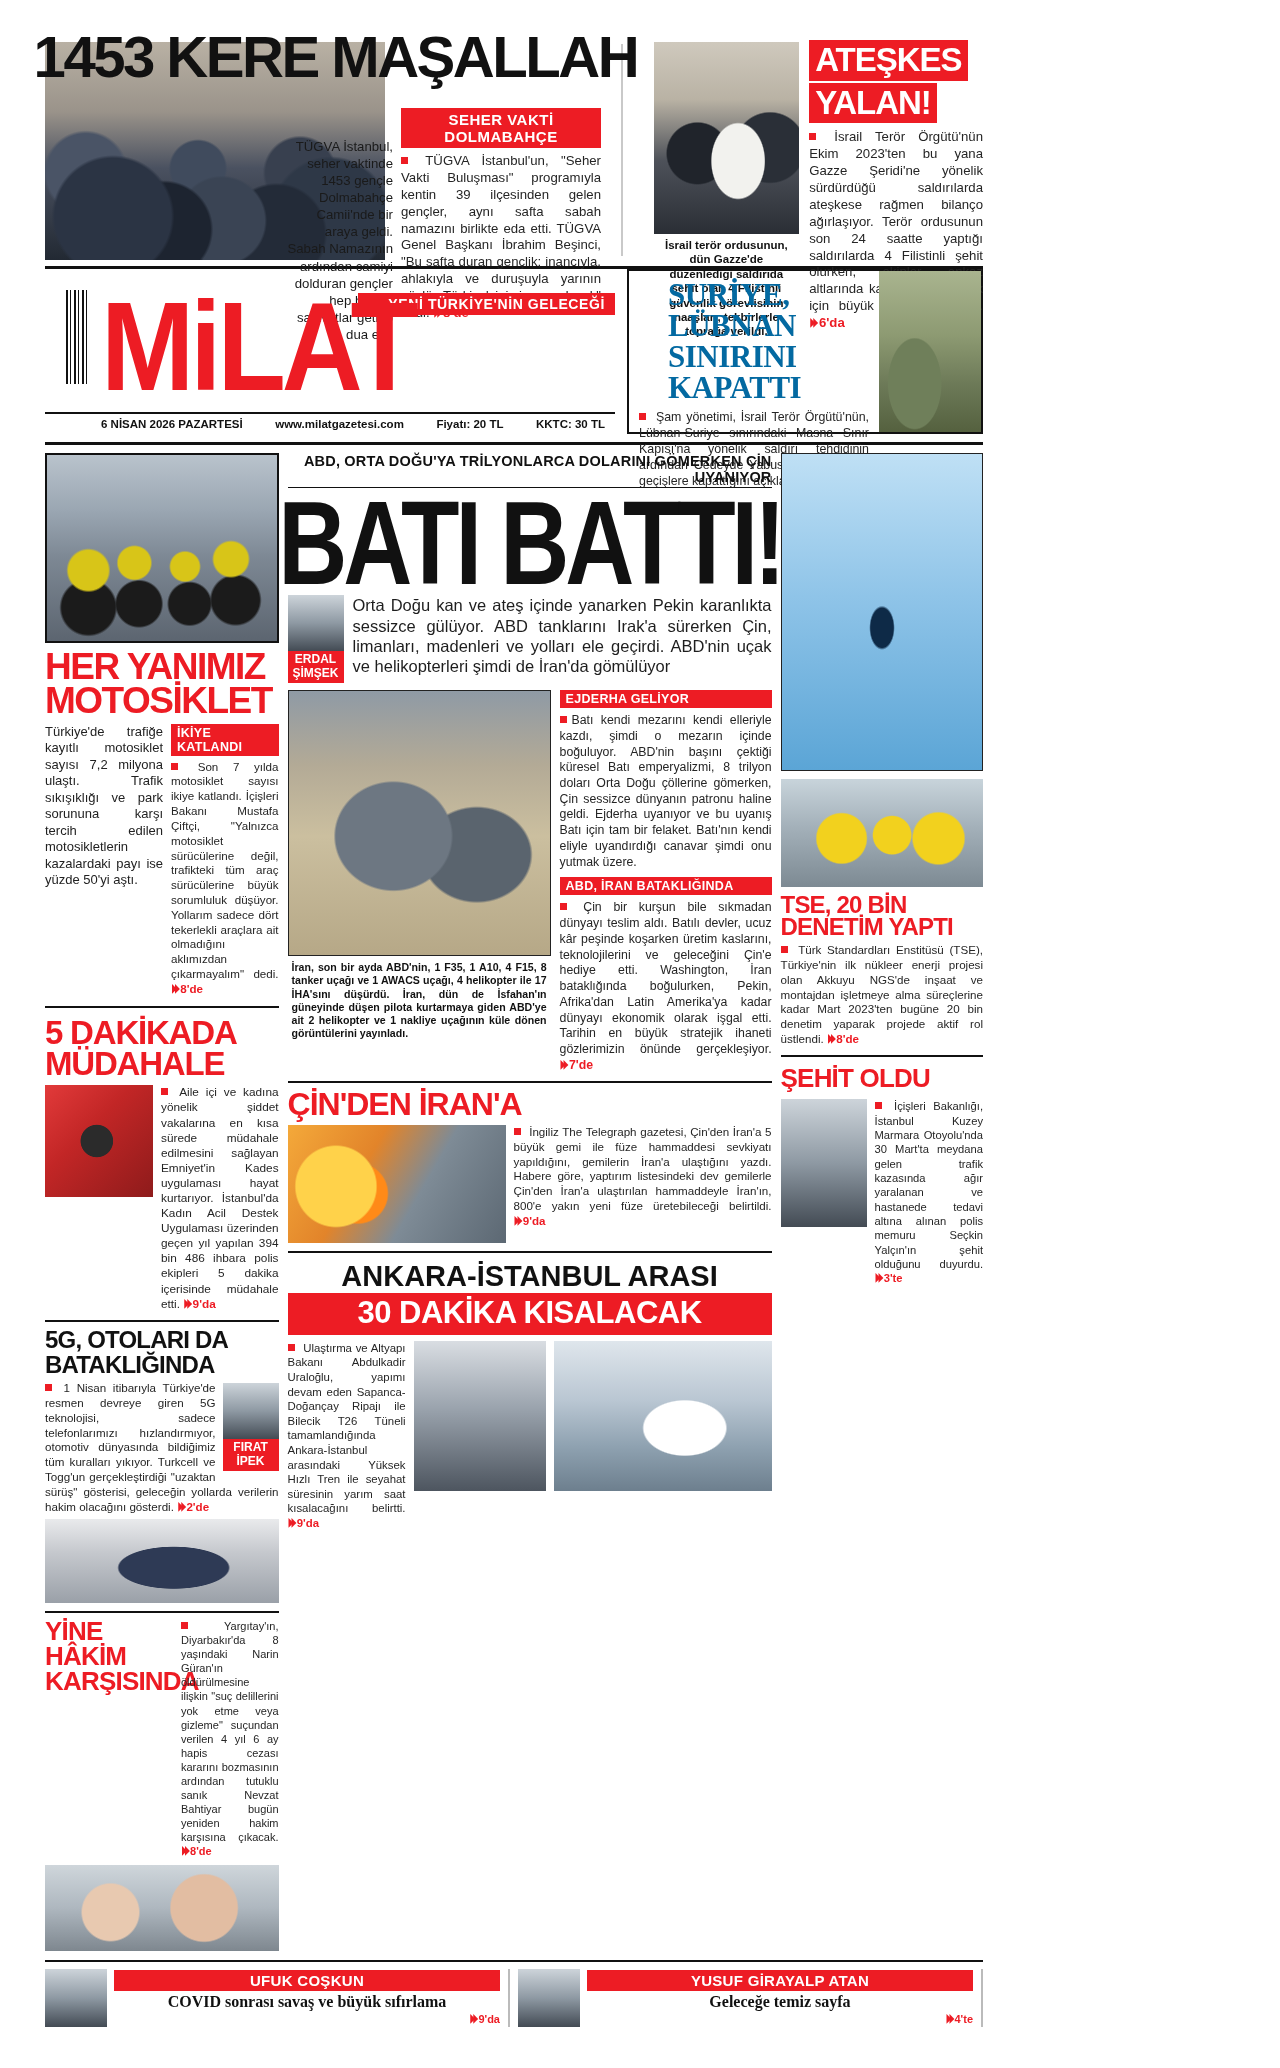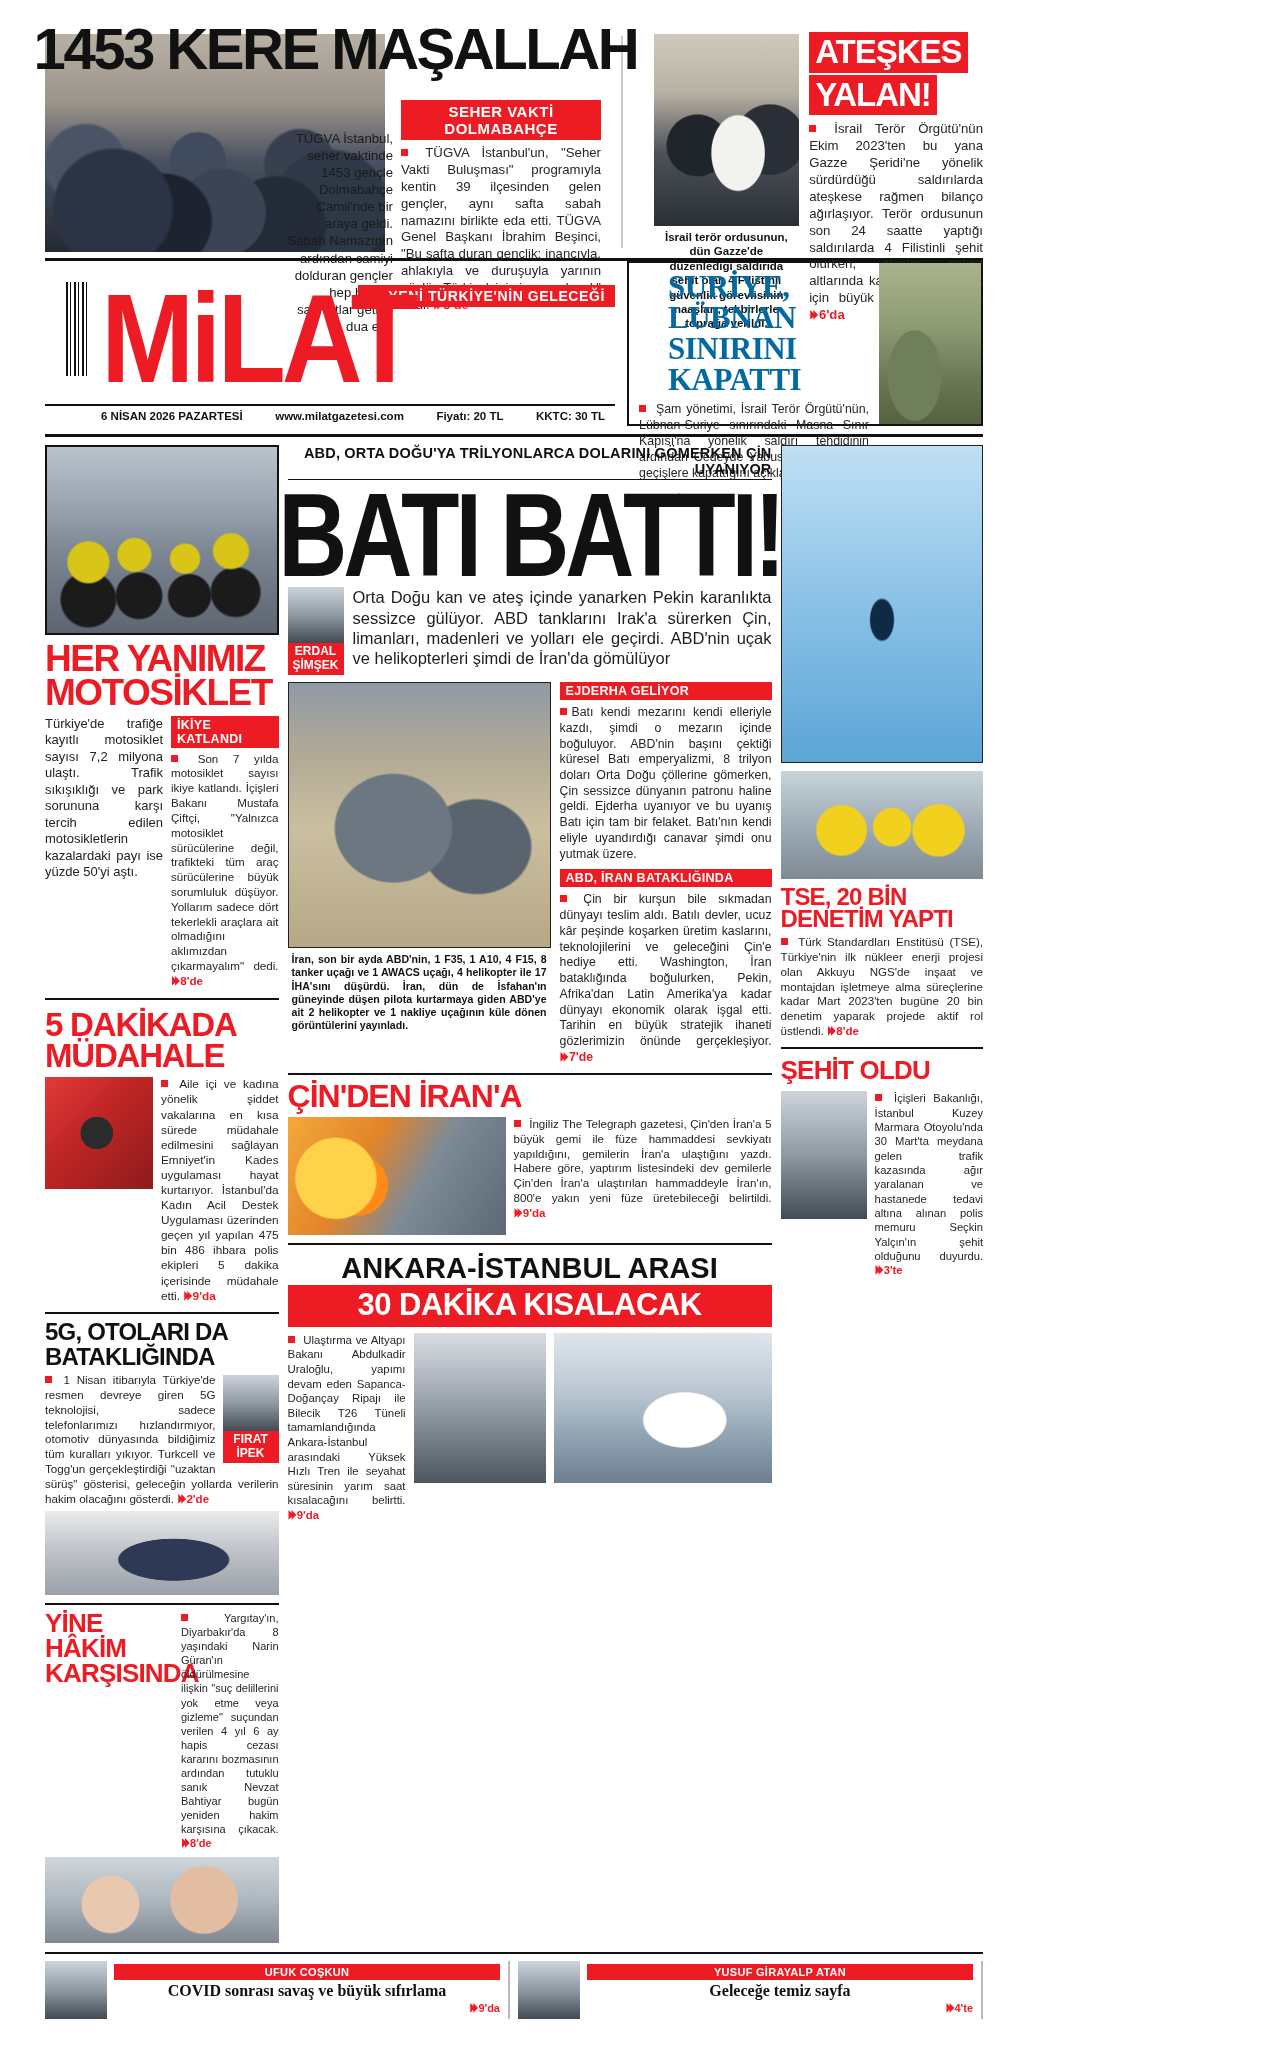--- a/index.html
+++ b/index.html
@@ -4,21 +4,21 @@
 <style>
   * { box-sizing: border-box; margin: 0; padding: 0; }
   body {
     width: 1280px; height: 2068px;
     background: #ffffff;
     font-family: "Liberation Sans", sans-serif;
     color: #1a1a1a;
     position: relative;
     overflow: hidden;
   }
-  .page { width: 1028px; height: 2068px; position: relative; padding: 4px 45px; }
+  .page { width: 1028px; height: 2068px; position: relative; padding: 12px 45px; }
   .vline { width: 2px; background: #c9c9c9; }
   .hline { height: 2px; background: #111; }
 
   .ribbon {
     background: #ed1c24; color: #fff; font-weight: bold;
     letter-spacing: .5px; text-align: center;
     padding: 3px 6px; font-size: 15px;
   }
   .bodytext {
     font-family: "Liberation Sans", sans-serif;
@@ -236,21 +236,21 @@
     background: #ed1c24; color: #fff; font-size: 12.5px; font-weight: bold;
     padding: 2px 6px; letter-spacing: .3px;
   }
 
   
   .bottomstrip { display: flex; gap: 8px; margin-top: 9px; border-top: 2px solid #111; padding-top: 7px; }
   .colum { flex: 1; display: flex; align-items: center; gap: 7px; }
   .colum-photo { width: 62px; height: 58px; flex: none; }
   .colum-body { flex: 1; }
   .colum-name {
-    background: #ed1c24; color: #fff; font-size: 11px; font-weight: bold;
+    background: #ed1c24; color: #fff; font-size: 15px; font-weight: bold;
     text-align: center; padding: 2px; letter-spacing: .3px;
   }
   .colum-title {
     font-family: "Liberation Serif", serif; font-size: 16px; font-weight: bold;
     line-height: 1.05; text-align: center; margin-top: 3px; color: #111;
   }
   .colum-pg { font-size: 11px; text-align: right; margin-top: 1px; }
   .colsep { width: 2px; background: #bbb; }
 </style>
 </head>
@@ -345,21 +345,21 @@
       </div>
 
       <div class="hline" style="margin:9px 0 6px;"></div>
 
       <div>
         <div class="bes-head">5 DAKİKADA</div>
         <div class="bes-head" style="margin-top:-6px;">MÜDAHALE</div>
         <div style="display:flex;gap:8px;margin-top:4px;">
           <div class="photo ph-phone" style="width:108px;height:112px;flex:none;"></div>
           <div class="bodytext bul" style="font-size:11.8px;">
-            <span>Aile içi ve kadına yönelik şiddet vakalarına en kısa sürede müdahale edilmesini sağlayan Emniyet'in Kades uygulaması hayat kurtarıyor. İstanbul'da Kadın Acil Destek Uygulaması üzerinden geçen yıl yapılan 475 bin 486 ihbara polis ekipleri 5 dakika içerisinde müdahale etti.</span>
+            <span>Aile içi ve kadına yönelik şiddet vakalarına en kısa sürede müdahale edilmesini sağlayan Emniyet'in Kades uygulaması hayat kurtarıyor. İstanbul'da Kadın Acil Destek Uygulaması üzerinden geçen yıl yapılan 394 bin 486 ihbara polis ekipleri 5 dakika içerisinde müdahale etti.</span>
             <span class="pg"><span class="arrow">⏵⏵</span>&nbsp;<span>9'da</span></span>
           </div>
         </div>
       </div>
 
       <div class="hline" style="margin:8px 0 6px;"></div>
 
       <div>
         <div class="g5-head">5G, OTOLARI DA</div>
         <div class="g5-head" style="margin-top:-4px;">BATAKLIĞINDA</div>

